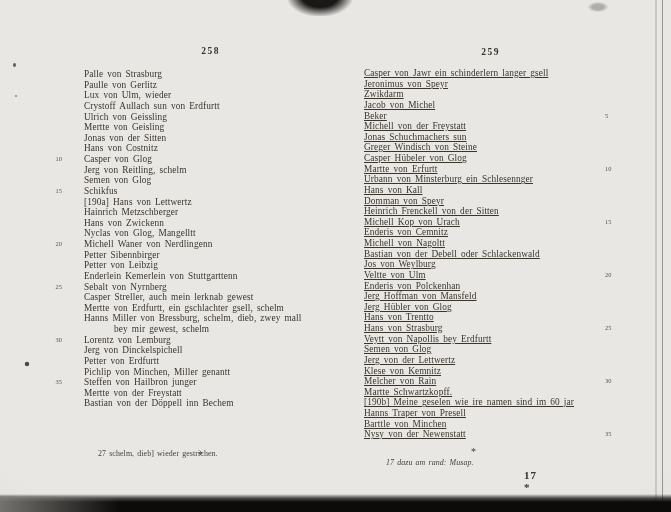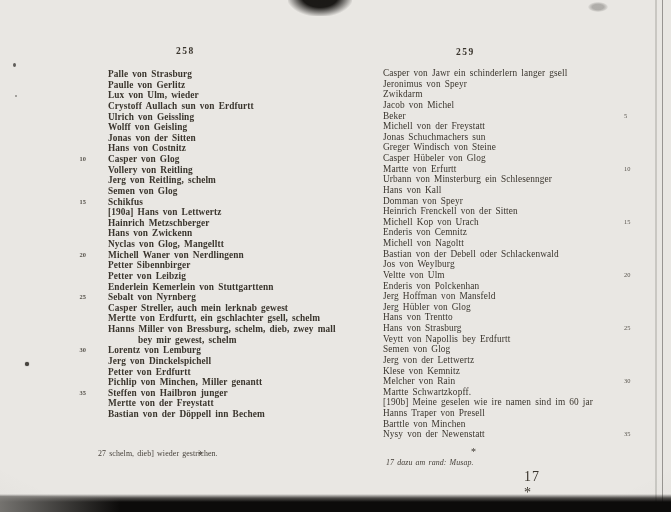--- a/index.html
+++ b/index.html
@@ -39,60 +39,59 @@
   .speck-a{position:absolute;left:13px;top:63px;width:3px;height:4px;background:#5f5d59;border-radius:50%;}
   .speck-b{position:absolute;left:15px;top:95px;width:2px;height:2px;background:#8a8884;border-radius:50%;}
   .margin-dot{position:absolute;left:25px;top:362px;width:4px;height:4px;background:#47443f;border-radius:50%;box-shadow:0 0 1px #47443f;}
   .smudge-tr{position:absolute;left:588px;top:2px;width:20px;height:10px;border-radius:50%;
     background:radial-gradient(ellipse, rgba(120,118,114,.5) 0 40%, rgba(120,118,114,0) 75%);}
 
   
   .page{position:absolute;color:#3a352d;}
   .pagenum{
     position:absolute;font-size:9.5px;font-weight:bold;letter-spacing:1.5px;
-    width:44px;text-align:left;color:#38332b;
+    width:44px;text-align:right;color:#38332b;
   }
   .lines{position:absolute;font-size:9.3px;letter-spacing:.12px;word-spacing:1.6px;}
   .line{position:relative;height:10.63px;line-height:10.63px;white-space:nowrap;}
   .line.indent{padding-left:30px;}
   .num{position:absolute;font-size:6.4px;color:#56524b;letter-spacing:0;word-spacing:0;top:0;}
   .pg-left .num{left:-32px;width:10px;text-align:right;}
   .pg-right .num{left:241px;width:12px;text-align:left;}
   .separator{position:absolute;font-size:10px;color:#3a352d;}
   .footnote{position:absolute;font-size:7.9px;color:#443f38;letter-spacing:.1px;word-spacing:1px;white-space:nowrap;}
-  .signature{position:absolute;font-size:14px;font-weight:normal;color:#38332b;letter-spacing:1px;}
+  .signature{position:absolute;font-size:11px;font-weight:bold;color:#38332b;letter-spacing:1px;}
 </style>
 </head>
 <body>
 
 <div class="canvas">
 
   <div class="base"></div>
   <div class="vignette"></div>
   <div class="spine-top"></div>
   <div class="edge-streak-1"></div>
   <div class="edge-streak-2"></div>
   <div class="smudge-tr"></div>
   <div class="speck-a"></div>
   <div class="speck-b"></div>
   <div class="margin-dot"></div>
 
   <div class="page pg-left">
     <div class="pagenum" style="left:176px;top:46px;">258</div>
-    <div class="lines" style="left:108px;top:69px;width:218px;font-weight:bold;">
+    <div class="lines" style="left:84px;top:69px;width:218px;">
         <div class="line"><span>Palle von Strasburg</span></div>
         <div class="line"><span>Paulle von Gerlitz</span></div>
         <div class="line"><span>Lux von Ulm, wieder</span></div>
         <div class="line"><span>Crystoff Aullach sun von Erdfurtt</span></div>
         <div class="line"><span>Ulrich von Geissling</span></div>
-        <div class="line"><span>Wolff von Geisling</span></div>
+        <div class="line"><span>Mertte von Geisling</span></div>
         <div class="line"><span>Jonas von der Sitten</span></div>
         <div class="line"><span>Hans von Costnitz</span></div>
         <div class="line"><span class="num">10</span><span>Casper von Glog</span></div>
-        <div class="line"><span>Vollery von Reitling</span></div>
         <div class="line"><span>Jerg von Reitling, schelm</span></div>
         <div class="line"><span>Semen von Glog</span></div>
         <div class="line"><span class="num">15</span><span>Schikfus</span></div>
         <div class="line"><span>[190a] Hans von Lettwertz</span></div>
         <div class="line"><span>Hainrich Metzschberger</span></div>
         <div class="line"><span>Hans von Zwickenn</span></div>
         <div class="line"><span>Nyclas von Glog, Mangelltt</span></div>
         <div class="line"><span class="num">20</span><span>Michell Waner von Nerdlingenn</span></div>
         <div class="line"><span>Petter Sibennbirger</span></div>
         <div class="line"><span>Petter von Leibzig</span></div>
@@ -109,21 +108,21 @@
         <div class="line"><span class="num">35</span><span>Steffen von Hailbron junger</span></div>
         <div class="line"><span>Mertte von der Freystatt</span></div>
         <div class="line"><span>Bastian von der Döppell inn Bechem</span></div>
       </div>
     <div class="separator" style="left:198px;top:449px;">*</div>
     <div class="footnote" style="left:98px;top:449px;">27 schelm, dieb] wieder gestrichen.</div>
   </div>
 
   <div class="page pg-right">
     <div class="pagenum" style="left:456px;top:47px;">259</div>
-    <div class="lines" style="left:383px;top:68px;width:240px;">
+    <div class="lines" style="left:364px;top:68px;width:240px;text-decoration:underline;">
         <div class="line"><span>Casper von Jawr ein schinderlern langer gsell</span></div>
         <div class="line"><span>Jeronimus von Speyr</span></div>
         <div class="line"><span>Zwikdarm</span></div>
         <div class="line"><span>Jacob von Michel</span></div>
         <div class="line"><span class="num">5</span><span>Beker</span></div>
         <div class="line"><span>Michell von der Freystatt</span></div>
         <div class="line"><span>Jonas Schuchmachers sun</span></div>
         <div class="line"><span>Greger Windisch von Steine</span></div>
         <div class="line"><span>Casper Hübeler von Glog</span></div>
         <div class="line"><span class="num">10</span><span>Martte von Erfurtt</span></div>

